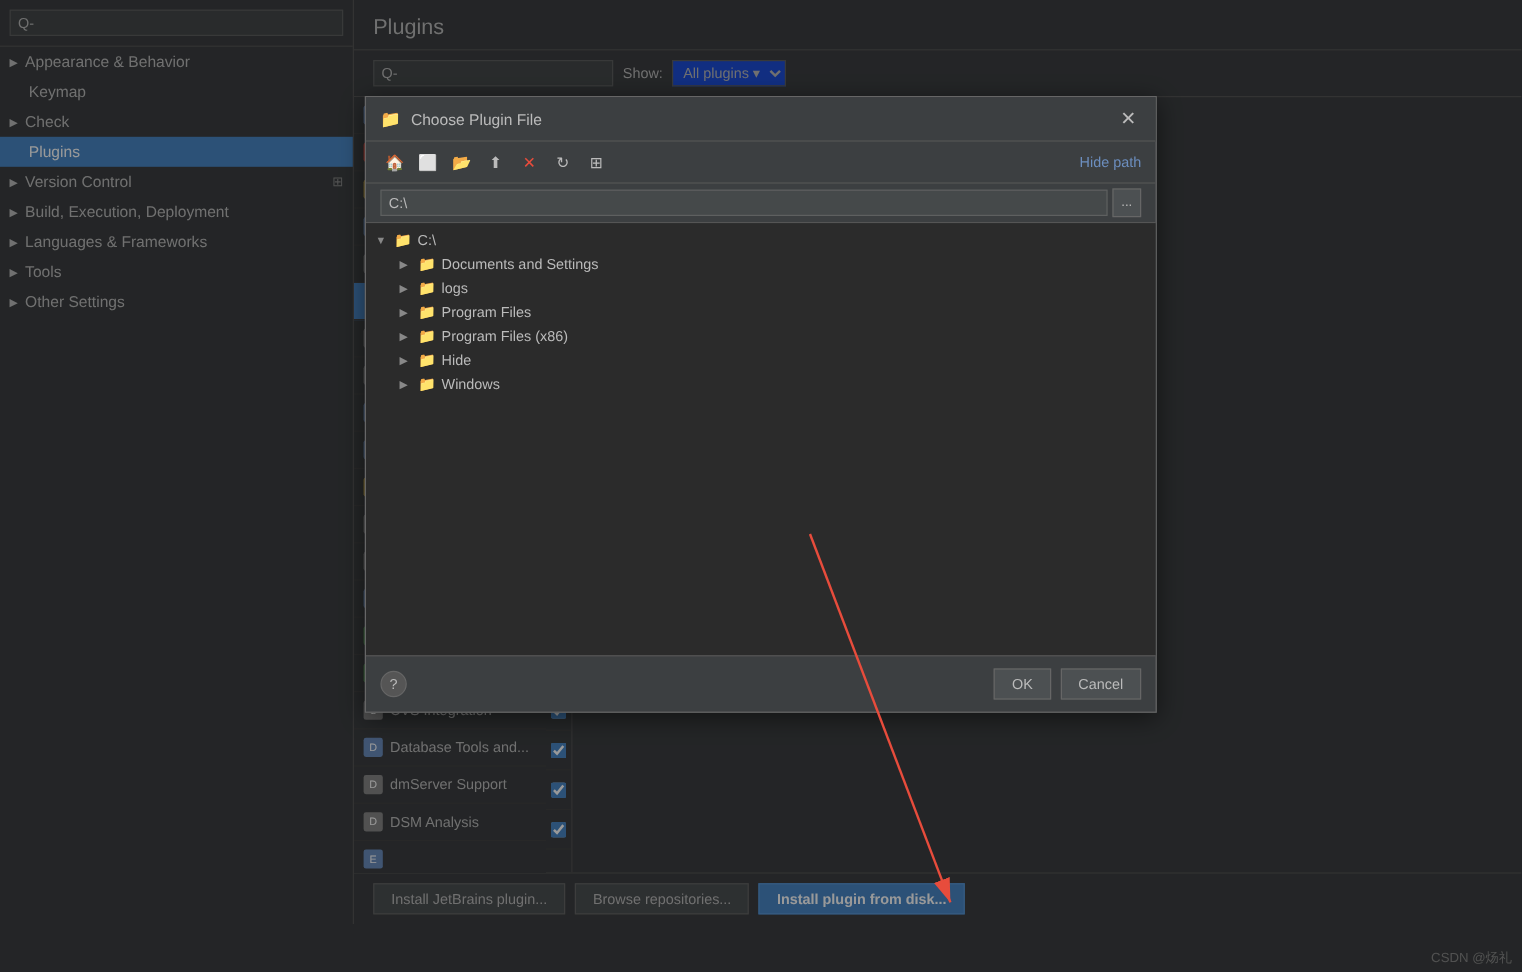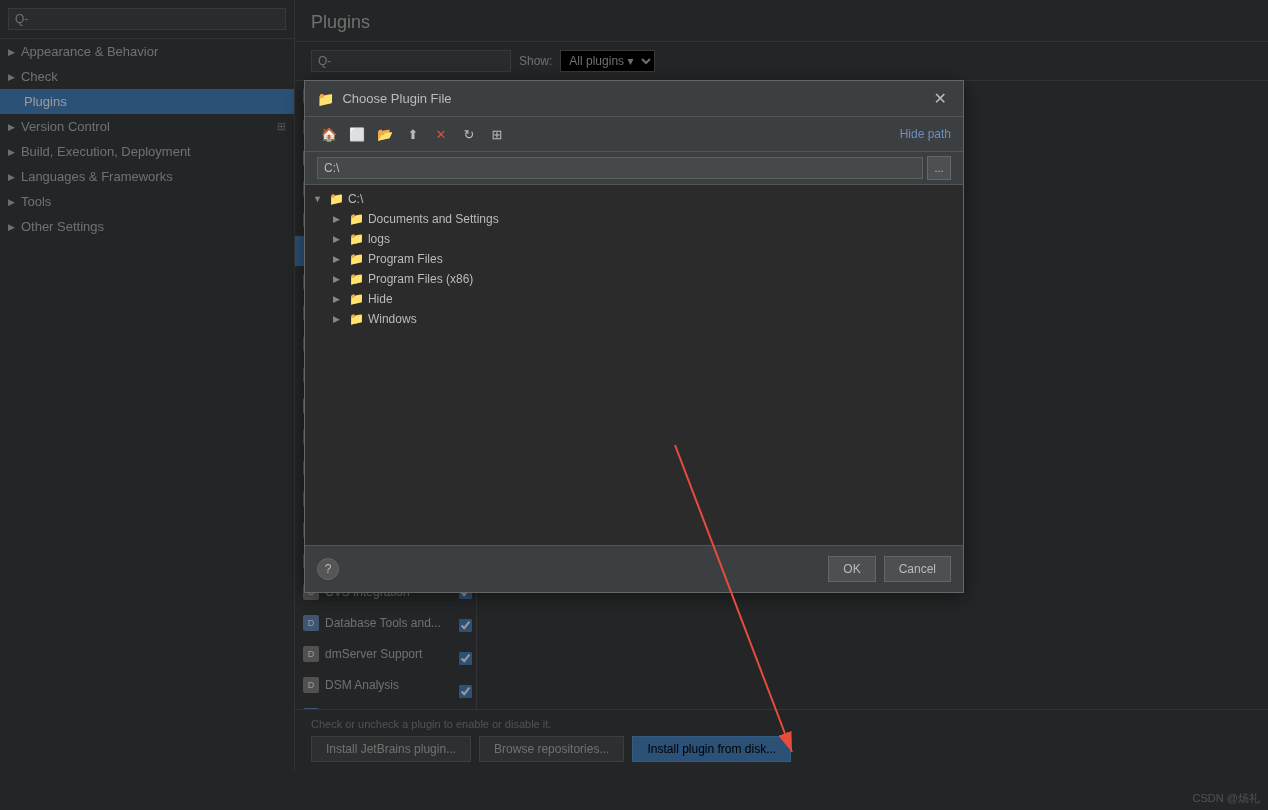--- a/index.html
+++ b/index.html
@@ -100,21 +100,21 @@
       color: #bbb;
       padding: 3px 6px;
       font-size: 12px;
       width: 200px;
       outline: none;
     }
     
     .show-label { color: #bbb; font-size: 12px; }
     
     .show-select {
-      background: #000000;
+      background: #1d4ed8;
       border: 1px solid #5e6060;
       color: #bbb;
       padding: 2px 4px;
       font-size: 12px;
       outline: none;
     }
     
     .plugins-list-area {
       display: flex;
       flex: 1;
@@ -192,21 +192,22 @@
       background: #4c5052;
       border: 1px solid #666;
       color: #bbb;
       font-size: 12px;
       cursor: pointer;
       outline: none;
     }
     .btn.primary {
       background: #4a88c7;
       border-color: #5a98d7;
-      color: #000000;
+      color: #ffffff;
+      font-weight: bold;
     }
     
     .check-note {
       font-size: 11px;
       color: #888;
     }
     
     
     .dialog-overlay {
       position: fixed;
@@ -433,20 +434,23 @@
     <div class="settings-container">
 
       <div class="sidebar">
         <div class="sidebar-search">
           <input type="text" value="Q-" style="background: rgb(69, 73, 74); border: 1px solid rgb(94, 96, 96); color: rgb(187, 187, 187); padding: 3px 6px; font-size: 12px; width: 100%; outline: none;" placeholder="Q-">
         </div>
 
         <div class="sidebar-item group">
           <span class="arrow">▶</span>
           <span>Appearance &amp; Behavior</span>
+        </div>
+        <div class="sidebar-item" style="padding-left:24px;">
+          <span>Keymap</span>
         </div>
         <div class="sidebar-item group">
           <span class="arrow">▶</span>
           <span>Check</span>
         </div>
         <div class="sidebar-item selected" style="padding-left:24px;">
           <span>Plugins</span>
         </div>
         <div class="sidebar-item group">
           <span class="arrow">▶</span>
@@ -643,21 +647,20 @@
 
           <div class="plugin-detail">
             <div class="plugin-detail-title">AspectJ Support</div>
             <div class="plugin-detail-text">...ing features a</div>
             <br>
             <div class="plugin-detail-text">...thin the IDE.</div>
           </div>
         </div>
 
         <div class="bottom-bar">
-          <span class="check-note">Check or uncheck a plugin to enable or disable it.</span>
           <div class="bottom-buttons">
             <button class="btn">Install JetBrains plugin...</button>
             <button class="btn">Browse repositories...</button>
             <button class="btn primary">Install plugin from disk...</button>
           </div>
         </div>
       </div>
     </div>
   </div>
 

